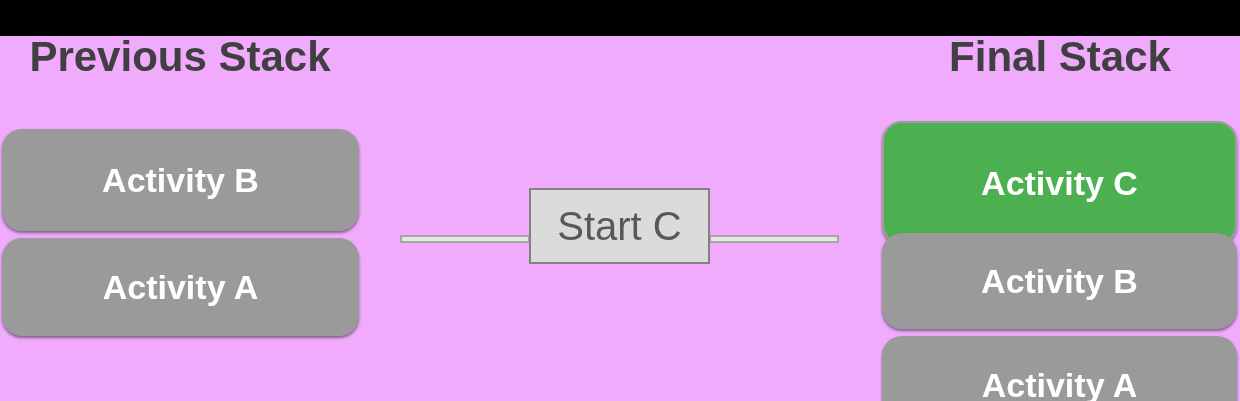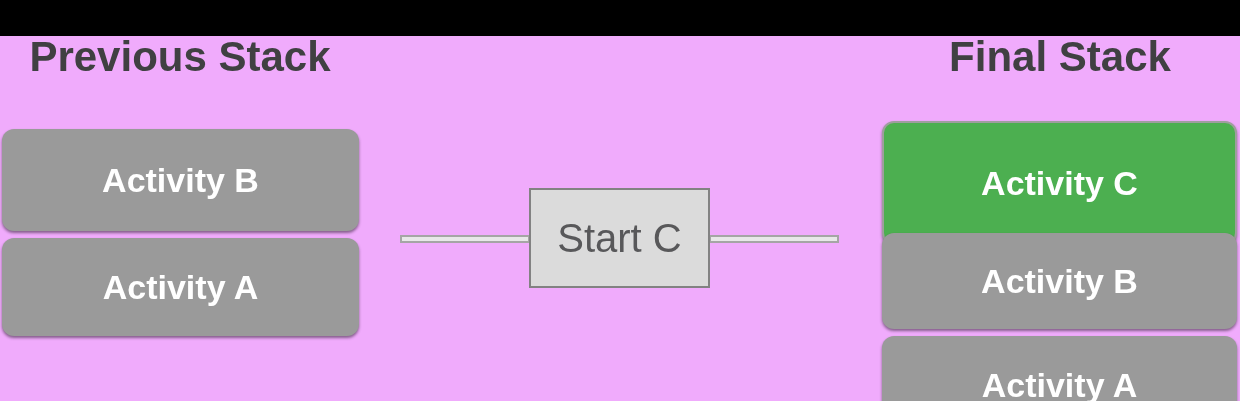--- a/index.html
+++ b/index.html
@@ -26,21 +26,21 @@
     font-weight: bold;
     color: #404042;
     letter-spacing: 0px;
   }
   .title-prev { left: 0px; }
   .title-final { left: 880px; }
 
   .activity-box {
     position: absolute;
     box-sizing: border-box;
-    border-radius: 12px;
+    border-radius: 20px;
     display: flex;
     align-items: center;
     justify-content: center;
     color: #ffffff;
     font-weight: bold;
     font-size: 34px;
     box-shadow: 0 2px 3px rgba(0,0,0,0.45);
   }
   .gray-box { background: #9A9A9A; }
   .green-box {
@@ -64,21 +64,21 @@
   }
   .conn-left  { left: 400px; width: 130px; }
   .conn-right { left: 709px; width: 130px; }
 
   .start-node {
     position: absolute;
     box-sizing: border-box;
     left: 529px;
     top: 152px;
     width: 181px;
-    height: 100px;
+    height: 76px;
     background: #DBDBDB;
     border: 2px solid #828282;
     display: flex;
     align-items: center;
     justify-content: center;
     font-size: 40px;
     color: #58585A;
     z-index: 2;
   }
 </style>

